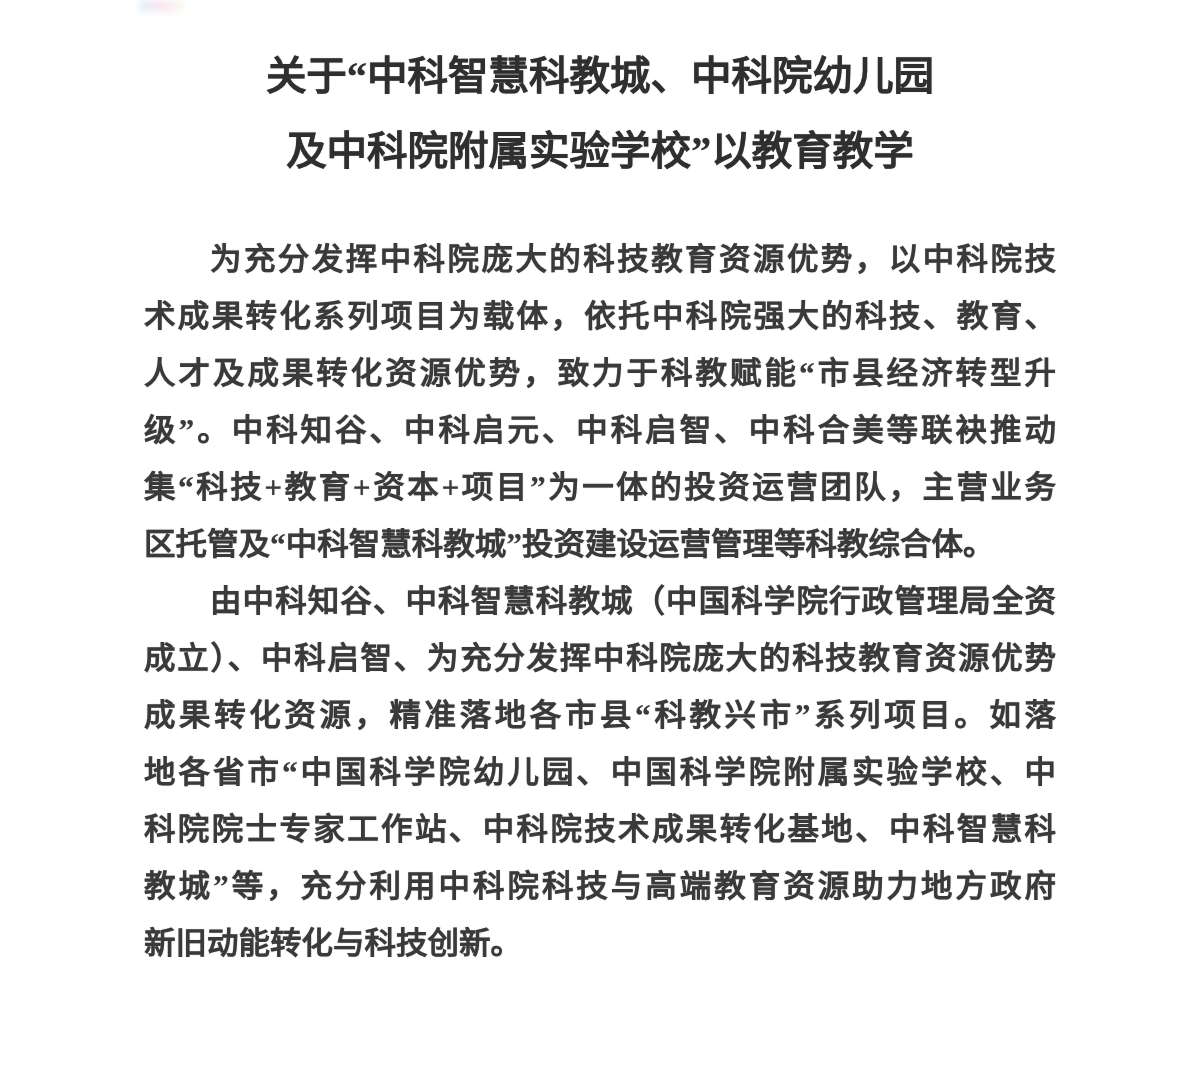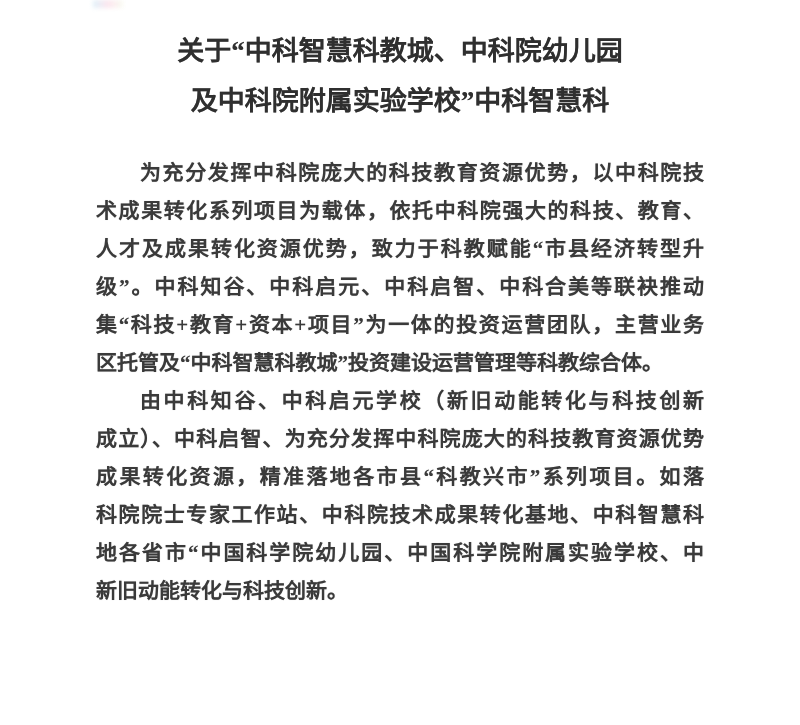--- a/index.html
+++ b/index.html
@@ -63,33 +63,34 @@
     text-align-last: left;
   }
 </style>
 </head>
 <body>
 
 <div class="page">
   <div class="smudge"></div>
   <h1 class="title" id="doc-title">
       <div>关于“中科智慧科教城、中科院幼儿园</div>
-      <div>及中科院附属实验学校”中科智慧科</div>
+      <div>及中科院附属实验学校”以教育教学</div>
     </h1>
   <div class="body-text" id="doc-body">
       <div class="paragraph">
         <div class="text-line para-first">为充分发挥中科院庞大的科技教育资源优势，以中科院技</div>
         <div class="text-line">术成果转化系列项目为载体，依托中科院强大的科技、教育、</div>
         <div class="text-line">人才及成果转化资源优势，致力于科教赋能“市县经济转型升</div>
         <div class="text-line">级”。中科知谷、中科启元、中科启智、中科合美等联袂推动</div>
         <div class="text-line">集“科技+教育+资本+项目”为一体的投资运营团队，主营业务</div>
         <div class="text-line para-last">区托管及“中科智慧科教城”投资建设运营管理等科教综合体。</div>
       </div>
       <div class="paragraph">
-        <div class="text-line para-first">由中科知谷、中科启元学校（新旧动能转化与科技创新</div>
+        <div class="text-line para-first">由中科知谷、中科智慧科教城（中国科学院行政管理局全资</div>
         <div class="text-line">成立）、中科启智、为充分发挥中科院庞大的科技教育资源优势</div>
         <div class="text-line">成果转化资源，精准落地各市县“科教兴市”系列项目。如落</div>
+        <div class="text-line">地各省市“中国科学院幼儿园、中国科学院附属实验学校、中</div>
         <div class="text-line">科院院士专家工作站、中科院技术成果转化基地、中科智慧科</div>
-        <div class="text-line">地各省市“中国科学院幼儿园、中国科学院附属实验学校、中</div>
+        <div class="text-line">教城”等，充分利用中科院科技与高端教育资源助力地方政府</div>
         <div class="text-line para-last">新旧动能转化与科技创新。</div>
       </div>
     </div>
 </div>
 
 </body></html>

